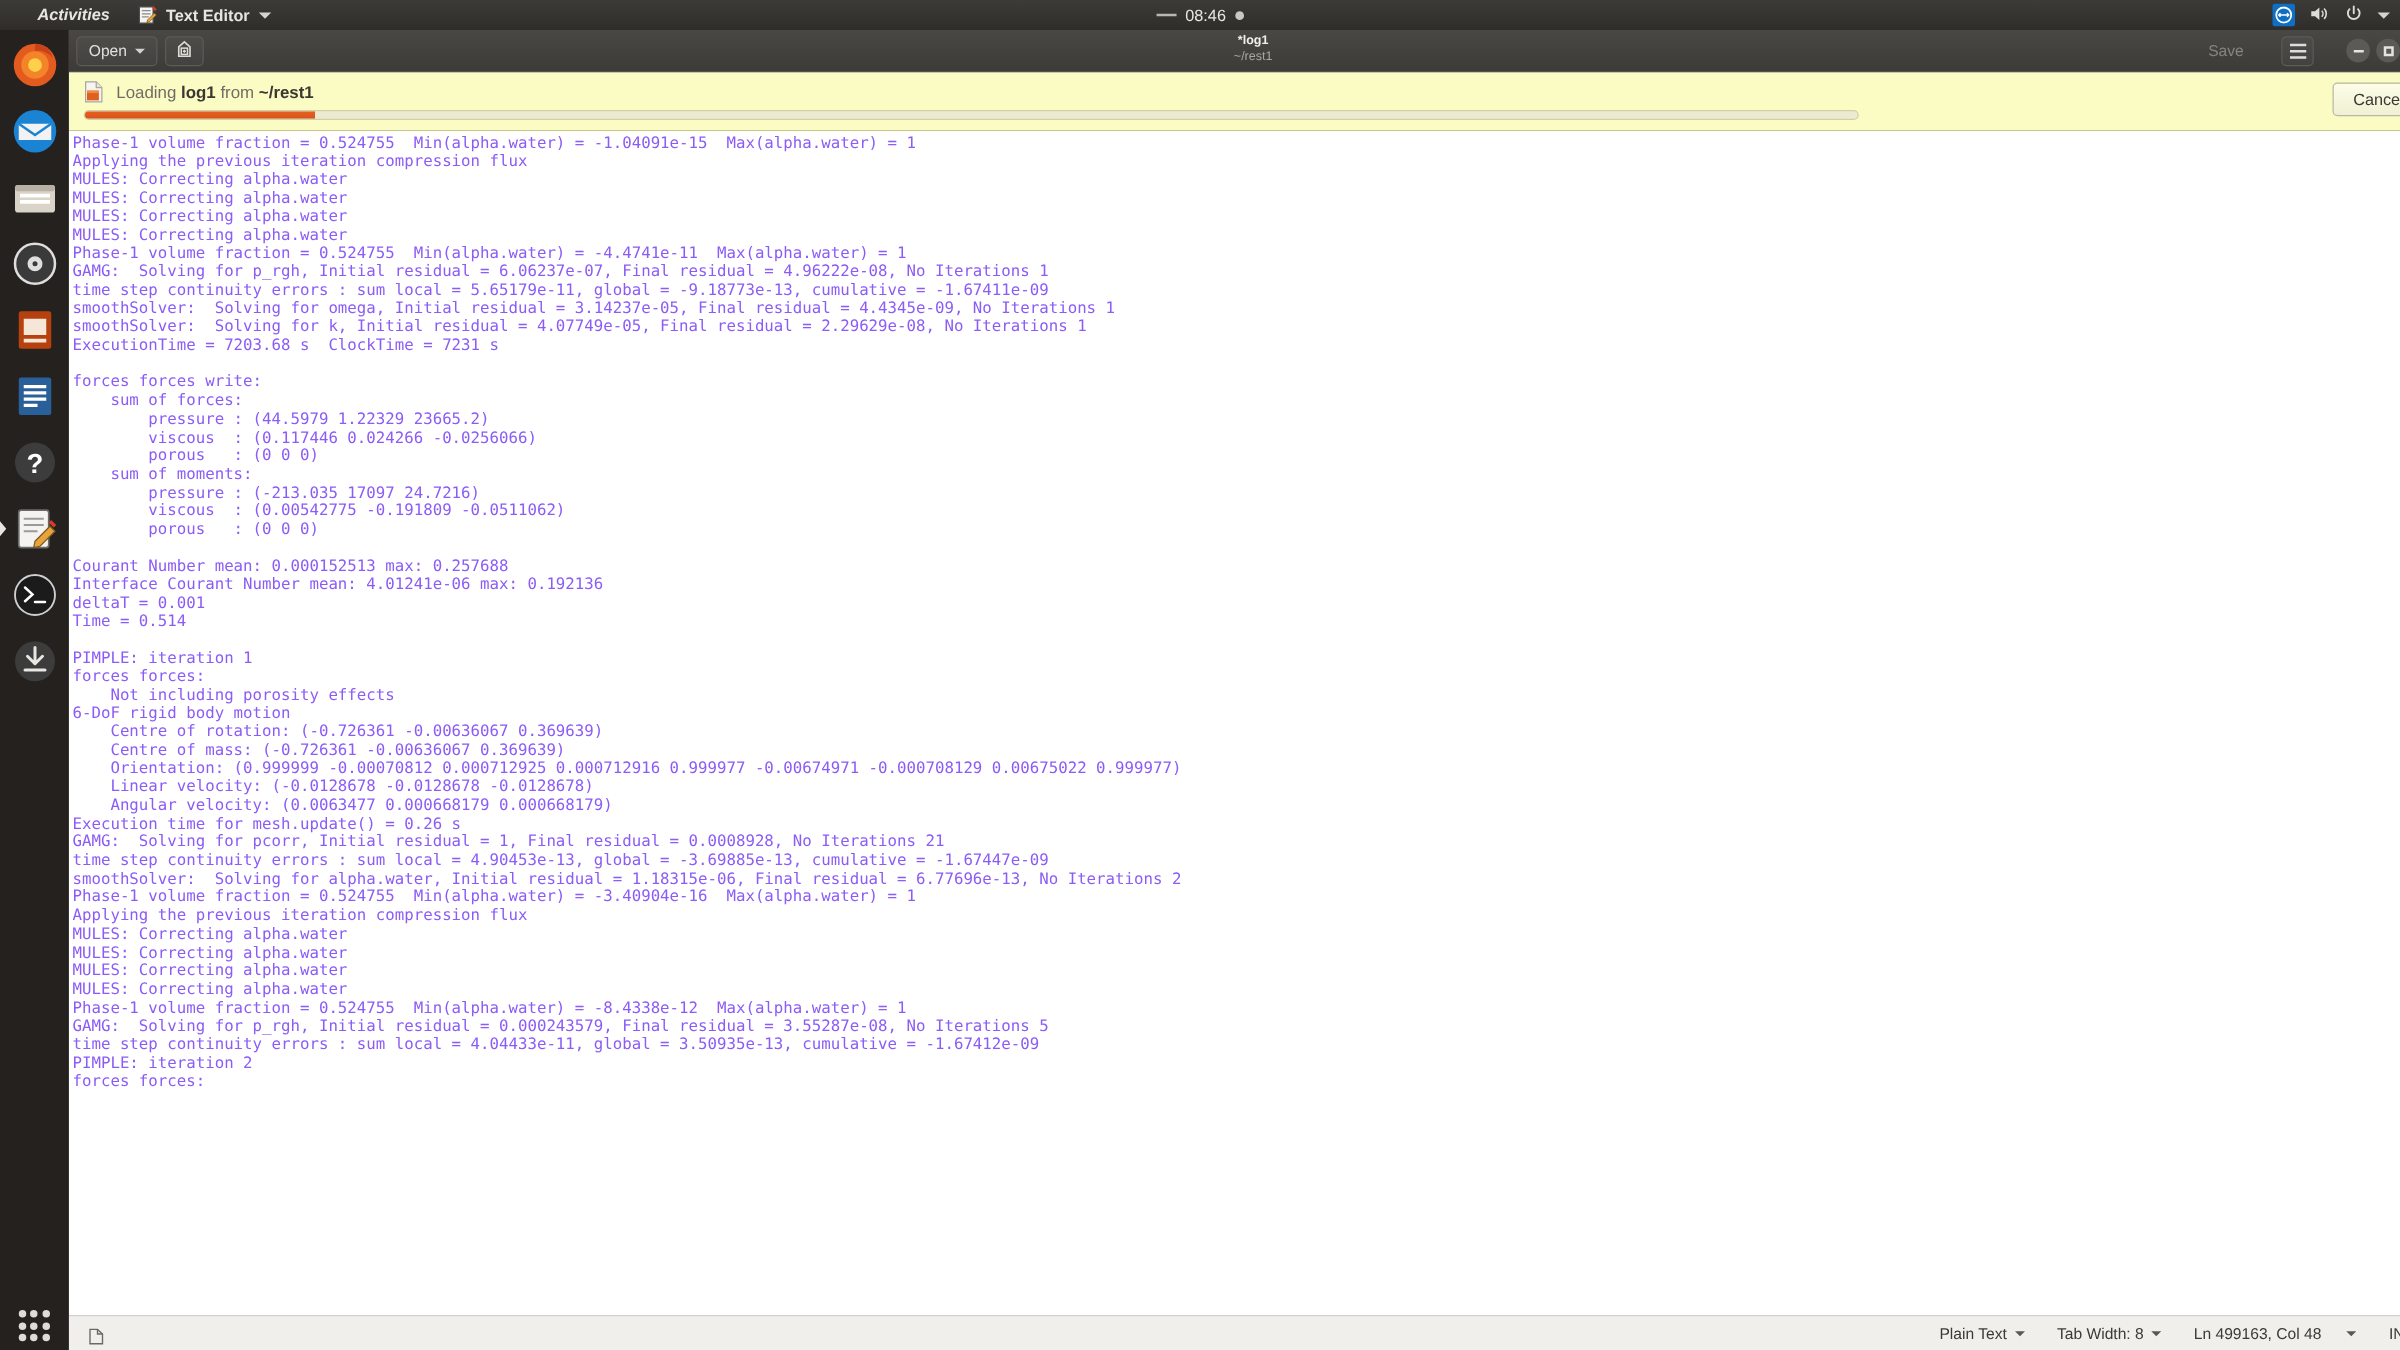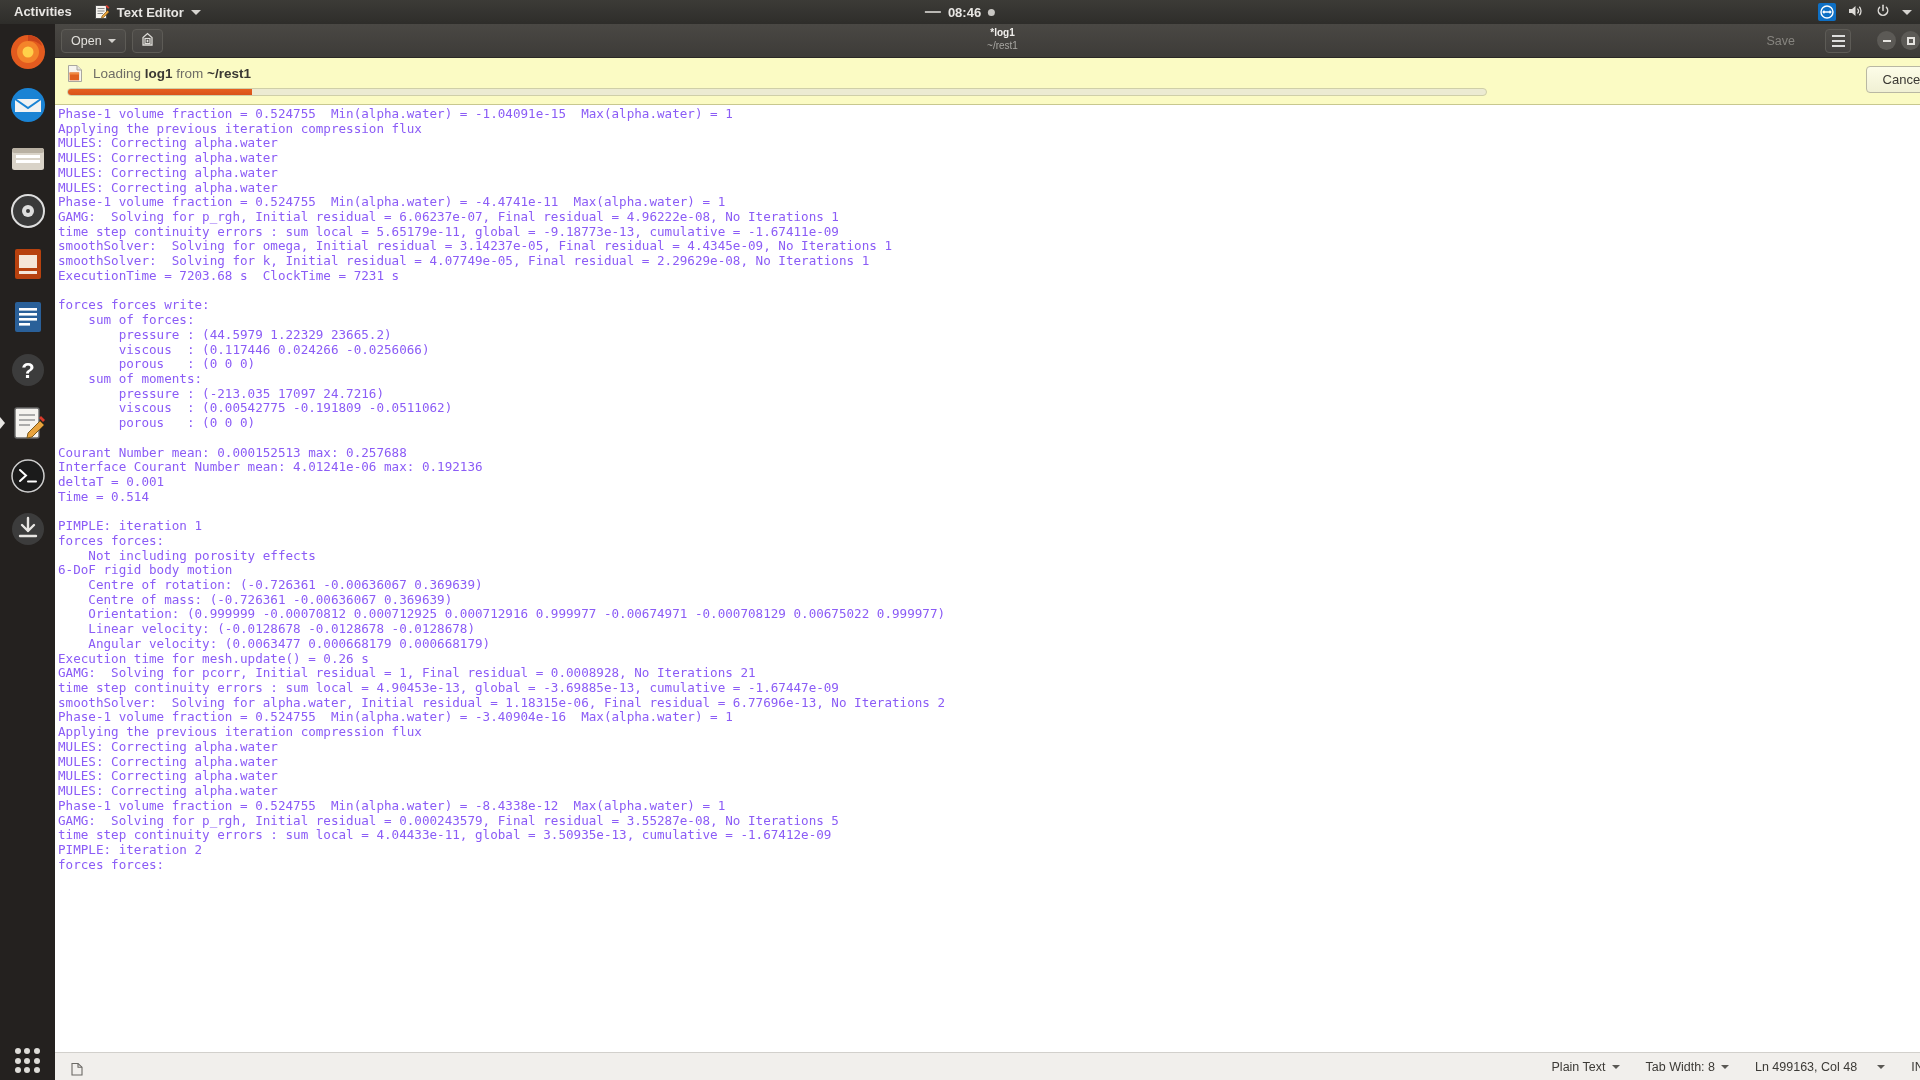--- a/index.html
+++ b/index.html
@@ -10,26 +10,26 @@
   }
 
   
   .topbar {
     position:absolute; top:0; left:0; width:1920px; height:24px;
     background:linear-gradient(to bottom,#3c3b37,#2e2d2a);
     display:flex; align-items:center;
     font-size:13px; color:#e8e6e3; font-weight:bold;
     z-index:50;
   }
-  .tb-activities { padding:0 12px 0 14px; height:24px; line-height:24px; }
+  .tb-activities { padding:0 12px 0 30px; height:24px; line-height:24px;font-style:italic; }
   .tb-app { display:flex; align-items:center; gap:7px; padding:0 10px; height:36px; }
   .tb-app-name { font-weight:bold; }
   .tb-clock {
     position:absolute; left:50%; transform:translateX(-50%);
-    display:flex; align-items:center; gap:7px; font-weight:bold;justify-content:space-between;
+    display:flex; align-items:center; gap:7px; font-weight:normal;justify-content:space-between;
   }
   .tb-dash { display:inline-block; width:16px; height:2px; background:#b9b7b3; }
   .tb-dot { width:7px; height:7px; border-radius:50%; background:#c9c7c3; display:inline-block; }
   .tb-right {
     position:absolute; right:8px; display:flex; align-items:center; gap:11px; height:24px;
   }
   .tv-icon {
     width:18px; height:18px; background:#0e6fc4; border-radius:2px;
     display:flex; align-items:center; justify-content:center;
   }

